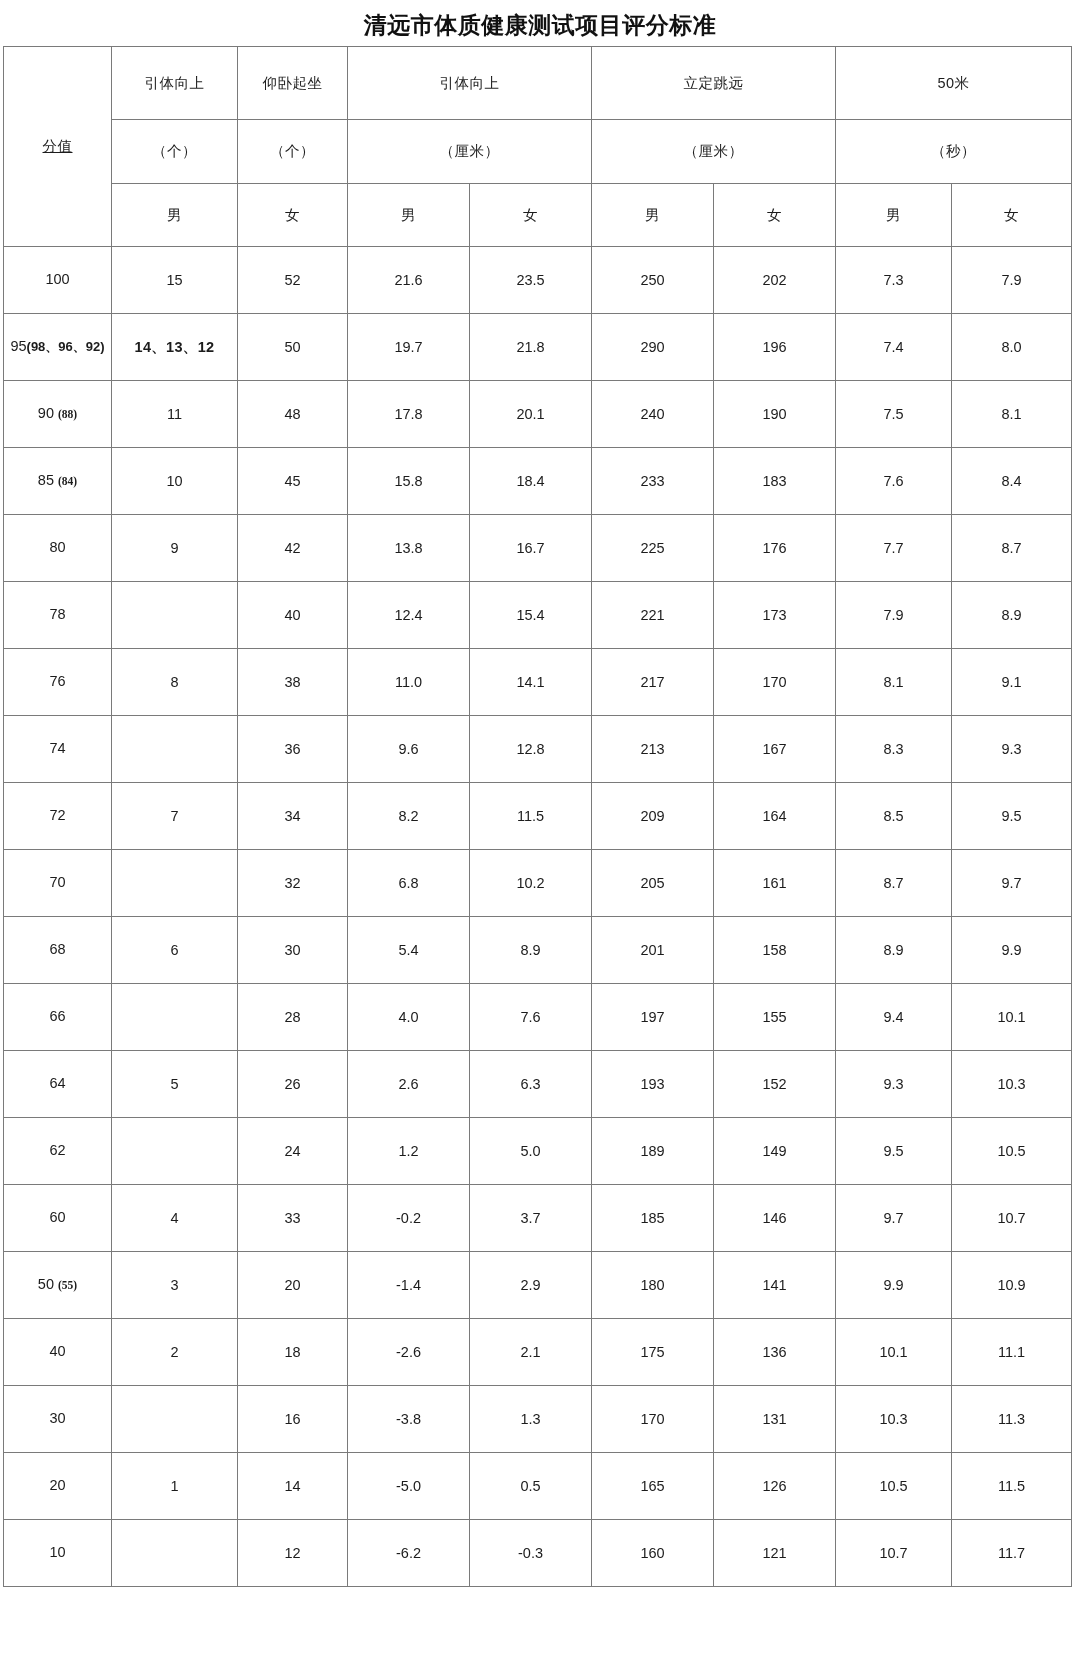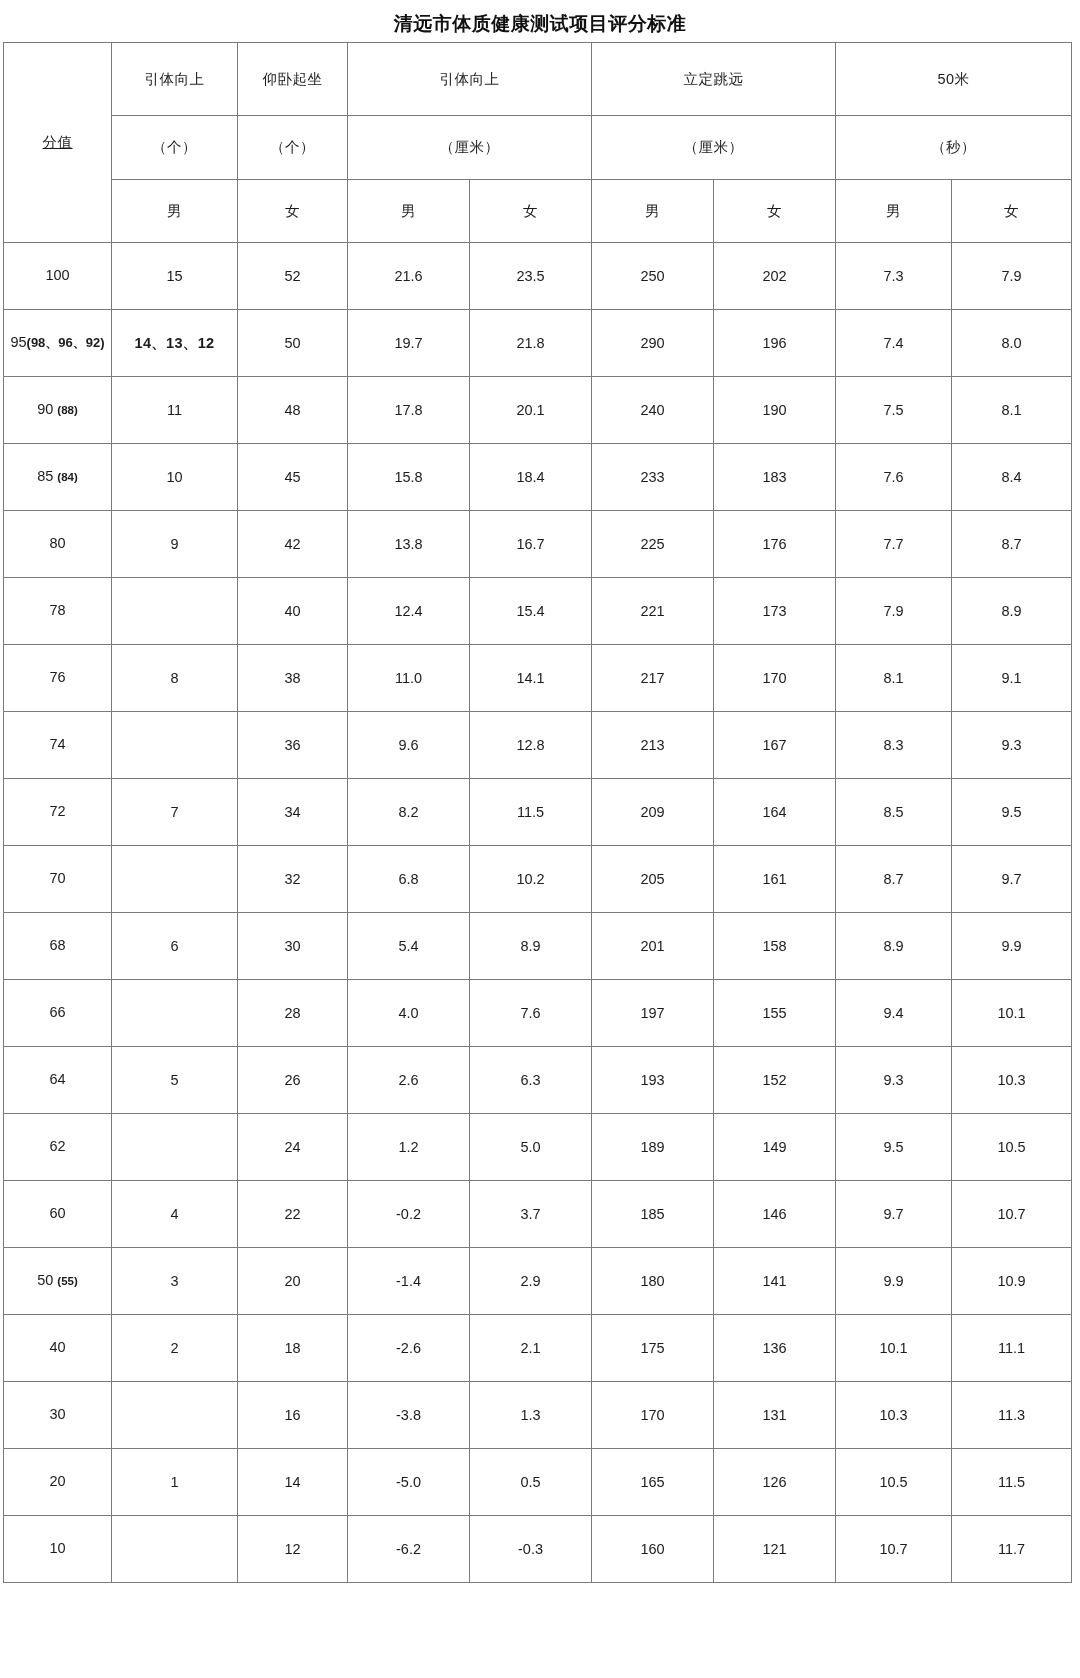--- a/index.html
+++ b/index.html
@@ -18,21 +18,21 @@
   #page {
     position: relative;
     width: 1080px;
     height: 1678px;
     box-sizing: border-box;
   }
 
   
   #doc-title {
     text-align: center;
-    font-size: 19px;
+    font-size: 23px;
     font-weight: bold;
     letter-spacing: 0.5px;
     line-height: 1;
     padding-top: 14px;
     padding-bottom: 9px;
     color: #111111;
     white-space: nowrap;
   }
 
   
@@ -83,20 +83,21 @@
     line-height: 1.45;
   }
   td.score-cell .sub {
     font-weight: bold;
     font-size: 13px;
   }
   td.score-cell .sub-sp {
     font-weight: bold;
     font-size: 11.5px;
     padding-left: 4px;
+    font-family: Liberation Serif, serif;
   }
   td.val { font-size: 14.5px; }
   td.val.bold { font-weight: bold; letter-spacing: 0.3px; text-align: center; }
   td.val.empty { font-size: 0; }
 
   
   col.c-score { width: 108px; }
   col.c-n     { width: 126px; }
   col.c-w     { width: 110px; }
   col.c-wide  { width: 122px; }
@@ -303,21 +304,21 @@
             <td class="val">1.2</td>
             <td class="val">5.0</td>
             <td class="val">189</td>
             <td class="val">149</td>
             <td class="val">9.5</td>
             <td class="val">10.5</td>
           </tr>
           <tr>
             <td class="score-cell"><span>60</span></td>
             <td class="val">4</td>
-            <td class="val">22</td>
+            <td class="val">33</td>
             <td class="val">-0.2</td>
             <td class="val">3.7</td>
             <td class="val">185</td>
             <td class="val">146</td>
             <td class="val">9.7</td>
             <td class="val">10.7</td>
           </tr>
           <tr>
             <td class="score-cell"><span>50</span><span class="sub-sp">(55)</span></td>
             <td class="val">3</td>

